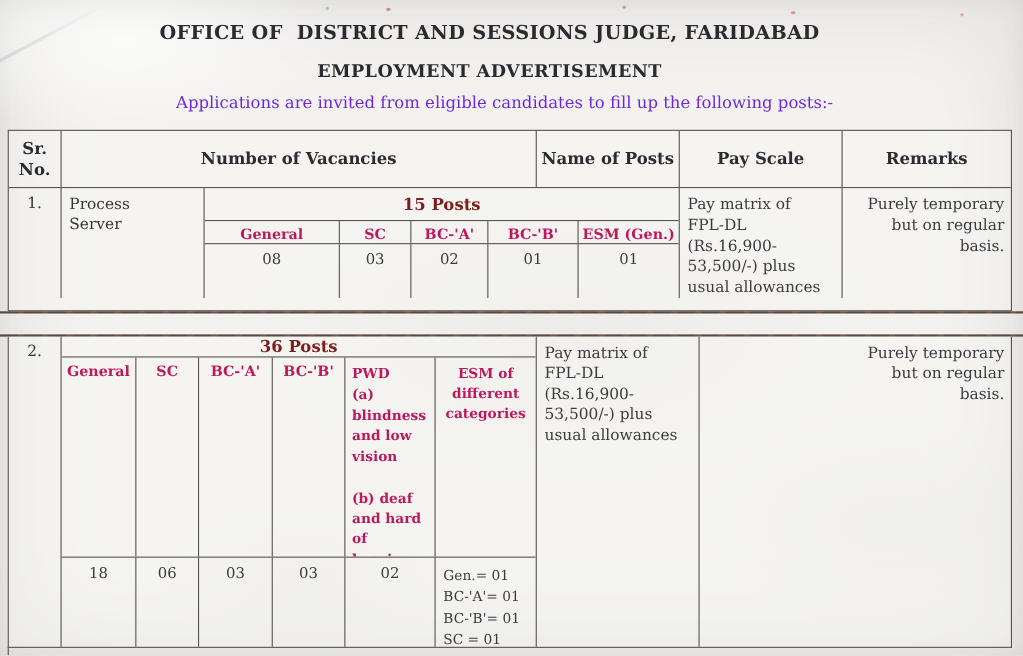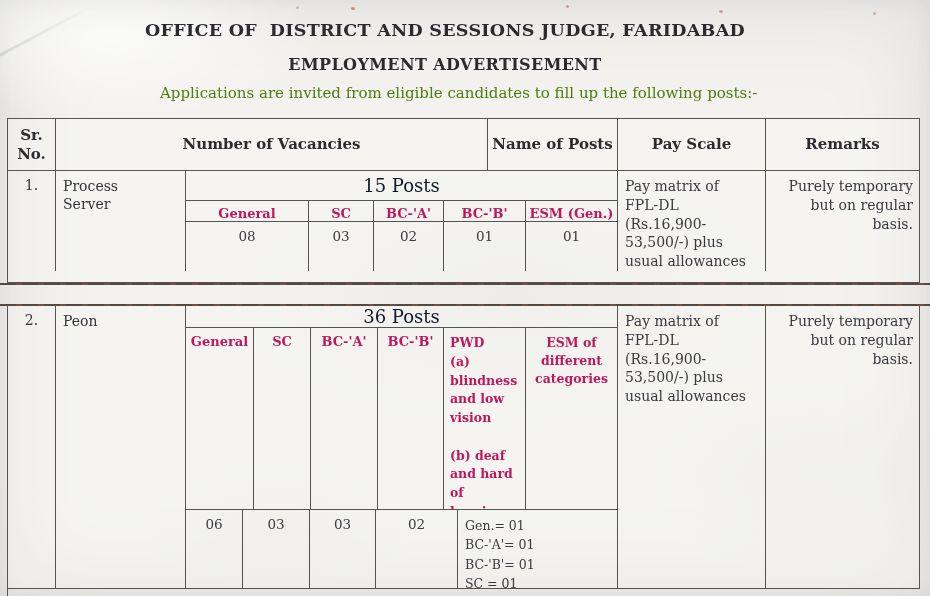--- a/index.html
+++ b/index.html
@@ -21,21 +21,21 @@
   }
   .crease{position:absolute;left:-28px;top:34px;width:130px;height:3px;
     background:linear-gradient(90deg,rgba(150,150,158,.35),rgba(150,150,158,0));
     transform:rotate(-28deg);}
   .speck{position:absolute;border-radius:50%;}
 
   .t1{position:absolute;left:0;top:20px;width:890px;text-align:center;
       font-weight:bold;font-size:17.5px;letter-spacing:.3px;color:#2a2a30;white-space:pre-wrap;}
   .t2{position:absolute;left:0;top:55px;width:890px;text-align:center;
       font-weight:bold;font-size:16px;letter-spacing:.4px;color:#2a2a30;}
-  .intro{position:absolute;left:160px;top:84px;font-size:15px;color:#4d7c0f;}
+  .intro{position:absolute;left:160px;top:84px;font-size:15px;color:#6d28d9;}
 
   :root{--ln:#57534f;--lnw:#5e5550;}
   .blk{position:absolute;box-sizing:border-box;background:rgba(250,249,247,.35);}
   .blk.upper{left:7px;top:118px;width:913px;height:165px;border:1px solid var(--ln);}
   .blk.lower{left:7px;top:306px;width:913px;height:283px;
              border-left:1px solid var(--ln);border-right:1px solid var(--ln);border-bottom:1px solid var(--ln);}
   .stub{position:absolute;left:7px;top:589px;height:7px;width:1px;background:var(--ln);}
 
   .sep{position:absolute;left:0;width:930px;height:2px;
        background:repeating-linear-gradient(90deg,#564741 0 16px,#72503f 16px 22px);}
@@ -52,21 +52,21 @@
   .hdr .c{display:flex;align-items:center;justify-content:center;text-align:center;
           font-weight:bold;font-size:15px;color:#2b2b31;white-space:pre-line;line-height:1.25;}
 
   .body-row{flex:1;}
   .cell-top{padding:6px 24px 0 7px;font-size:14px;line-height:1.3;}
   .sr-cell{text-align:center;padding:6px 2px 0 2px;font-size:14px;}
   .pay-cell,.rem-cell{padding:6px 6px 0 7px;font-size:14px;line-height:1.34;white-space:pre-line;color:#3a3a40;}
 
   .vac-inner{display:flex;flex-direction:column;}
   .posts-line{height:29px;display:flex;align-items:center;justify-content:center;
-              font-weight:normal;font-size:18px;color:#0f172a;border-bottom:1px solid var(--ln);}
+              font-weight:bold;font-size:15px;color:#7f1d1d;border-bottom:1px solid var(--ln);}
   .subhdr{display:flex;border-bottom:1px solid var(--ln);}
   .subhdr .c{font-weight:bold;font-size:13px;color:#be185d;text-align:center;padding-top:5px;}
   .vals{display:flex;flex:1;}
   .vals .c{font-size:13.5px;text-align:center;padding-top:6px;color:#3a3a40;}
 
   
   .r1-g{width:123px;} .r1-sc{width:65px;} .r1-ba{width:70px;} .r1-bb{width:82px;} .r1-esm{width:92px;flex:1;}
   
   .r2-g{width:68px;} .r2-sc{width:57px;} .r2-ba{width:67px;} .r2-bb{width:66px;} .r2-pwd{width:82px;} .r2-esm{width:92px;flex:1;}
 
@@ -135,21 +135,20 @@
 basis.</div>
     </div>
   </div>
 
   <div class="sep s1"></div>
   <div class="sep s2"></div>
 
   <div class="blk lower">
     <div class="frow body-row" style="height:100%;">
       <div class="c w-sr sr-cell">2.</div>
-      <div class="c w-name cell-top">Peon</div>
       <div class="c w-vac vac-inner">
         <div class="posts-line" style="height:28px;">36 Posts</div>
         <div class="subhdr tall">
           <div class="c r2-g">General</div>
           <div class="c r2-sc">SC</div>
           <div class="c r2-ba">BC-'A'</div>
           <div class="c r2-bb">BC-'B'</div>
           <div class="c r2-pwd pwd-hdr">PWD
 (a)
 blindness
@@ -157,20 +156,21 @@
 vision
 
 (b) deaf
 and hard
 of hearing</div>
           <div class="c r2-esm esm-hdr">ESM of
 different
 categories</div>
         </div>
         <div class="vals">
+          <div class="c r2-g">18</div>
           <div class="c r2-sc">06</div>
           <div class="c r2-ba">03</div>
           <div class="c r2-bb">03</div>
           <div class="c r2-pwd">02</div>
           <div class="c r2-esm esm-val">Gen.= 01
 BC-'A'= 01
 BC-'B'= 01
 SC  = 01</div>
         </div>
       </div>

